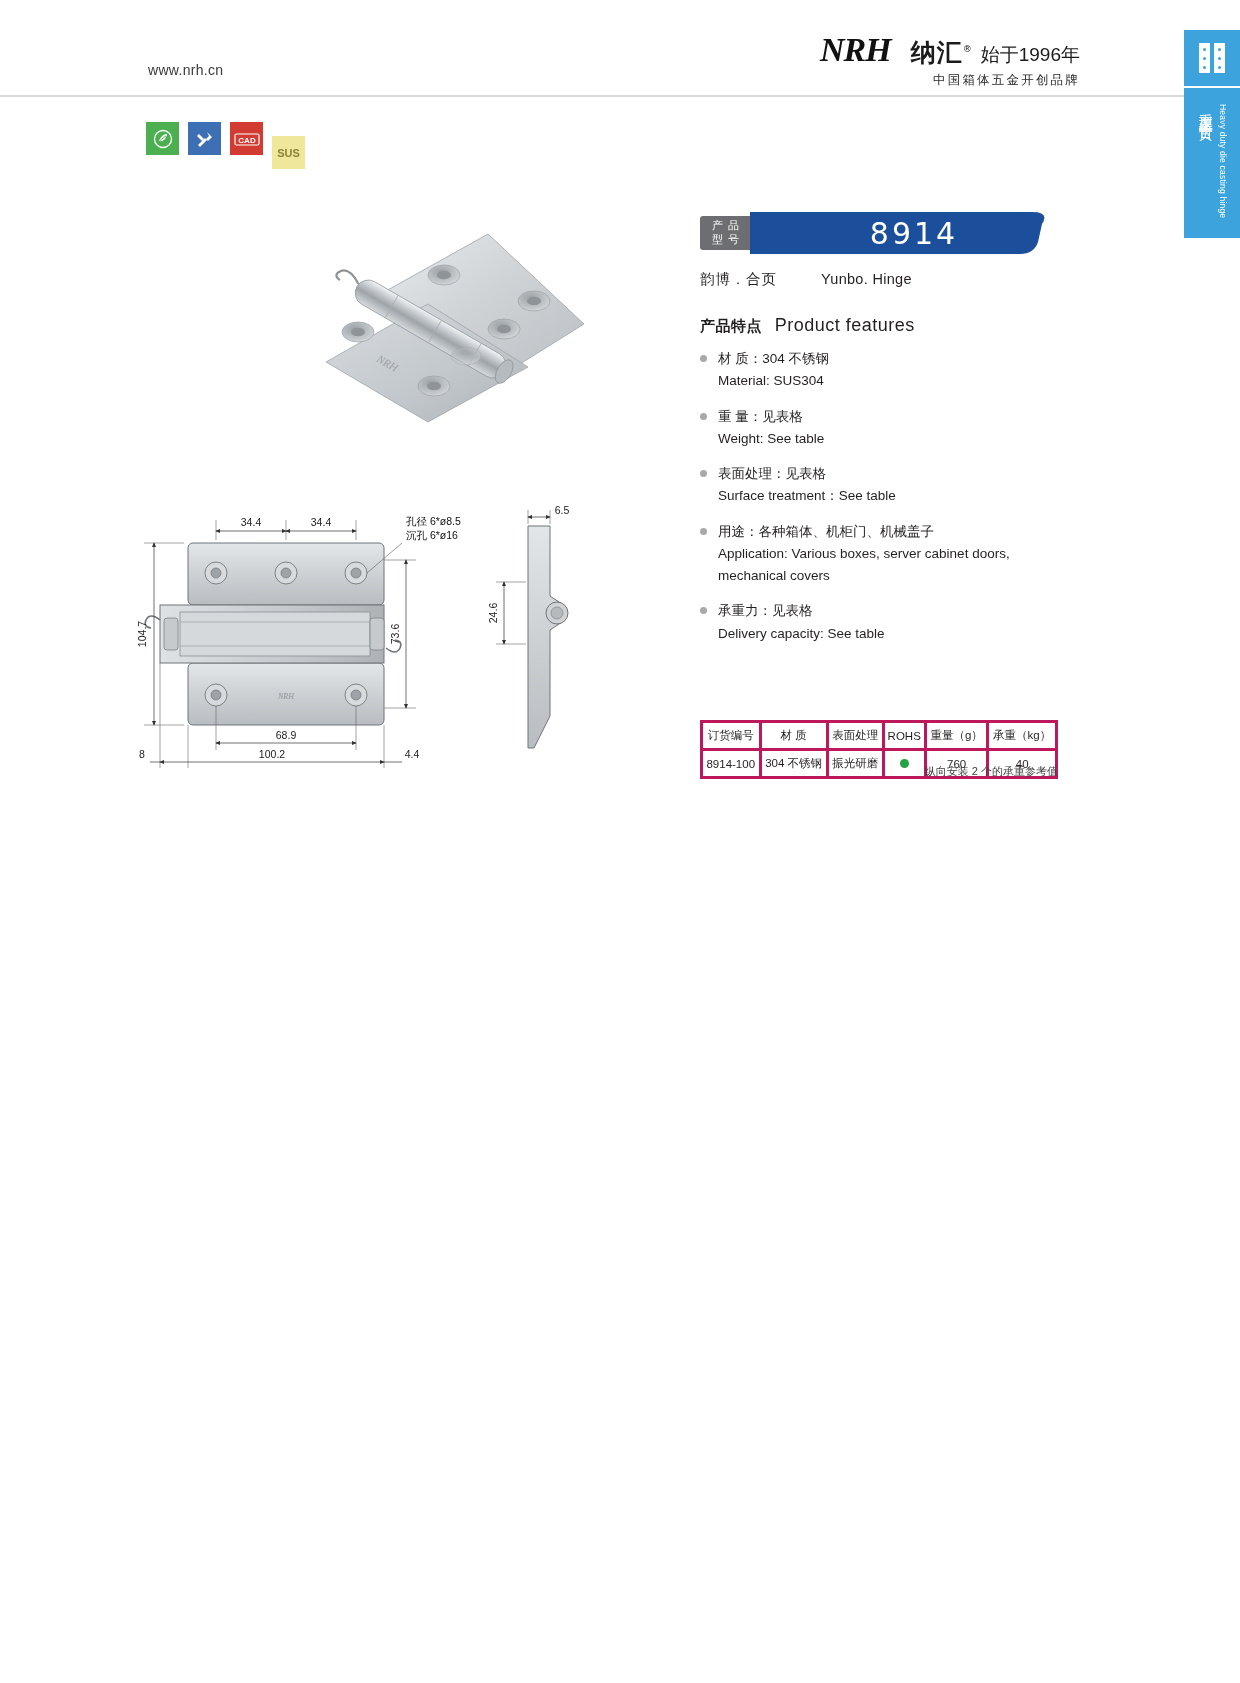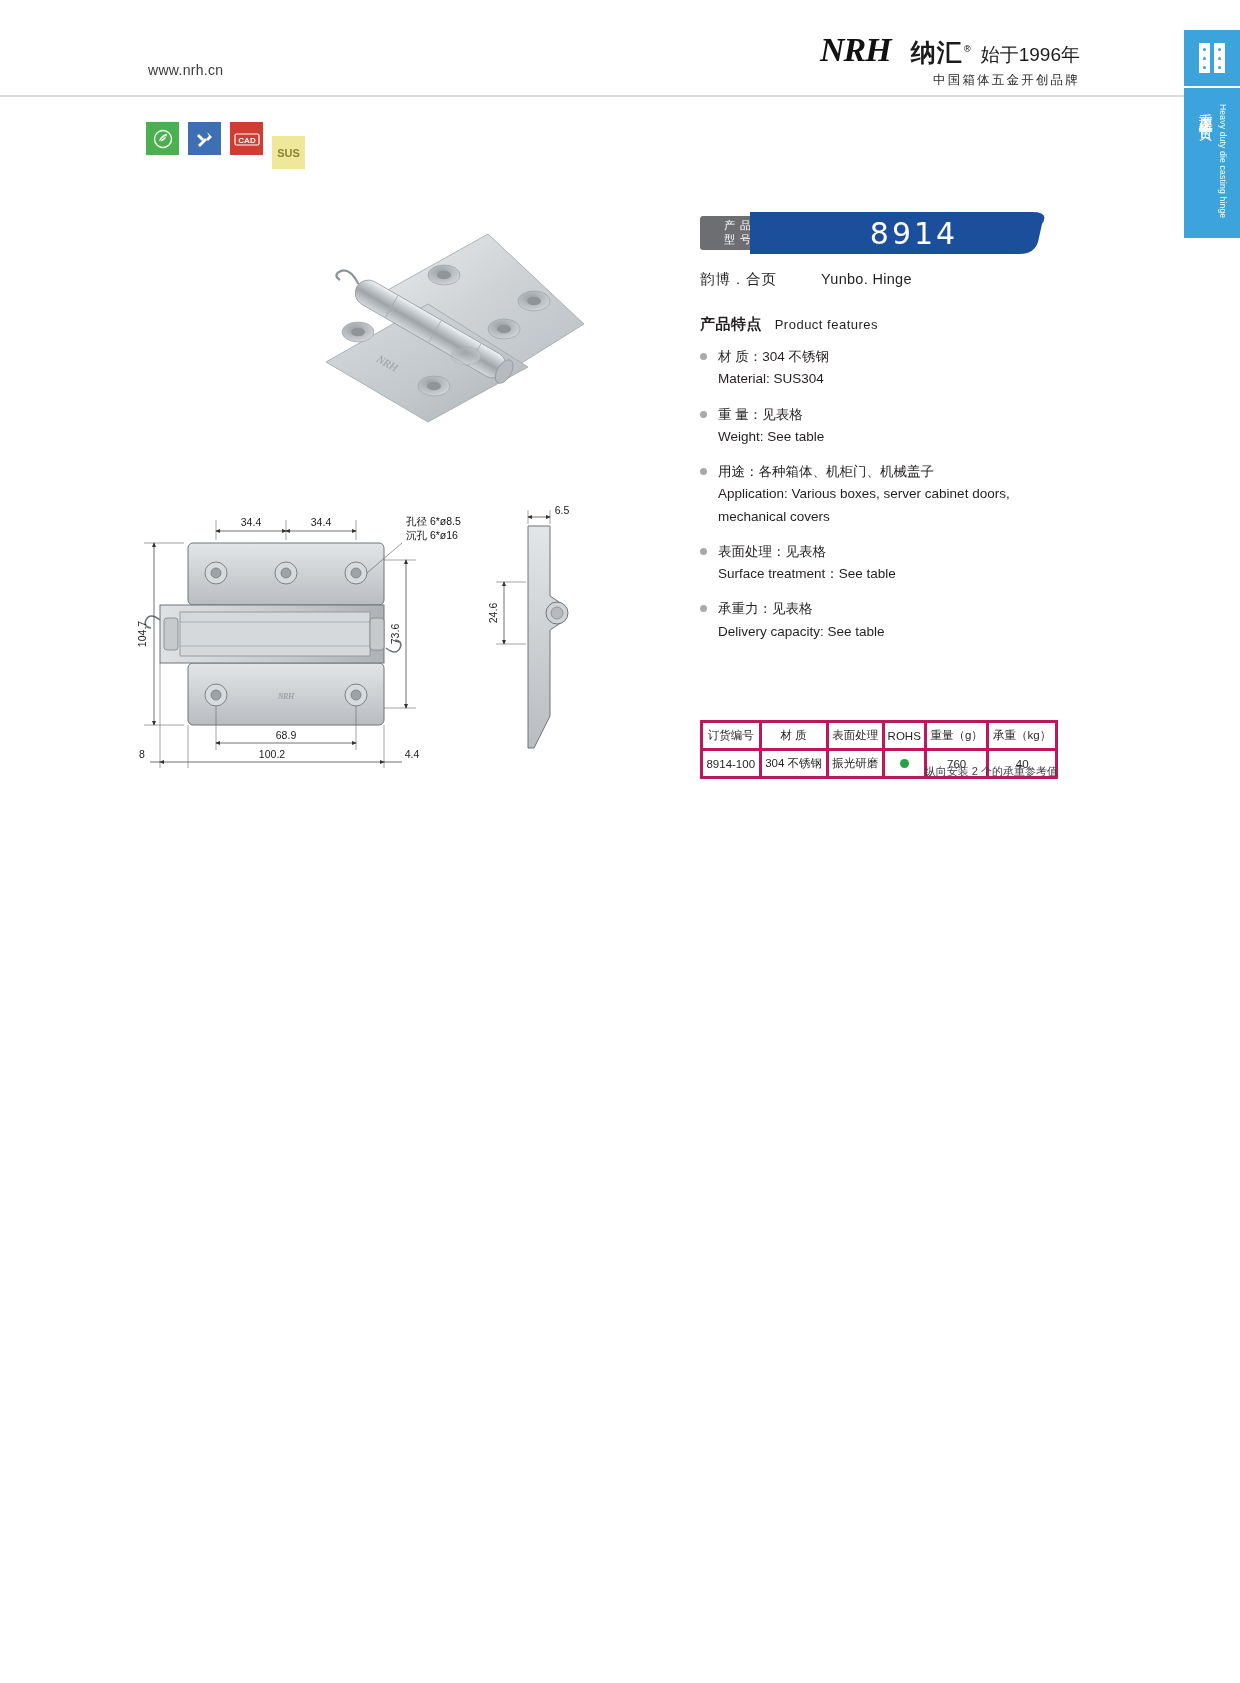--- a/index.html
+++ b/index.html
@@ -192,21 +192,21 @@
   }
   .model-tag {
     width: 52px; height: 34px;
     background: #6d6e71;
     border-radius: 3px 0 0 3px;
     color: #fff;
     font-size: 11px;
     line-height: 1.25;
     display: flex;
     flex-direction: column;
-    align-items: flex-end;
+    align-items: center;
     justify-content: center;
     letter-spacing: 1px;
   }
   .model-banner {
     position: relative;
     height: 42px;
     flex: 1;
     margin-left: -2px;
   }
   .model-banner svg { position:absolute; left:0; top:0; }
@@ -236,21 +236,21 @@
   .series-en { margin-left: 44px; letter-spacing: 0.3px; }
 
   .features-title {
     margin-top: 26px;
     font-size: 15px;
     font-weight: bold;
     letter-spacing: 0.5px;
   }
   .features-title .en {
     font-weight: normal;
-    font-size: 13px;
+    font-size: 18px;
     margin-left: 8px;
   }
   .feat-list {
     margin-top: 12px;
   }
   .feat {
     position: relative;
     padding-left: 18px;
     margin-bottom: 13px;
     font-size: 13.5px;
@@ -556,27 +556,27 @@
       <span class="cn">材  质：304 不锈钢</span>
       <span class="en">Material: SUS304</span>
     </div>
     <div class="feat">
       <span class="bullet"></span>
       <span class="cn">重  量：见表格</span>
       <span class="en">Weight: See table</span>
     </div>
     <div class="feat">
       <span class="bullet"></span>
+      <span class="cn">表面处理：见表格</span>
+      <span class="en">Surface treatment：See table</span>
+    </div>
+    <div class="feat">
+      <span class="bullet"></span>
       <span class="cn">用途：各种箱体、机柜门、机械盖子</span>
       <span class="en">Application: Various boxes, server cabinet doors, mechanical covers</span>
-    </div>
-    <div class="feat">
-      <span class="bullet"></span>
-      <span class="cn">表面处理：见表格</span>
-      <span class="en">Surface treatment：See table</span>
     </div>
     <div class="feat">
       <span class="bullet"></span>
       <span class="cn">承重力：见表格</span>
       <span class="en">Delivery capacity: See table</span>
     </div>
   </div>
 </div>
 
 <table class="spec-table">

